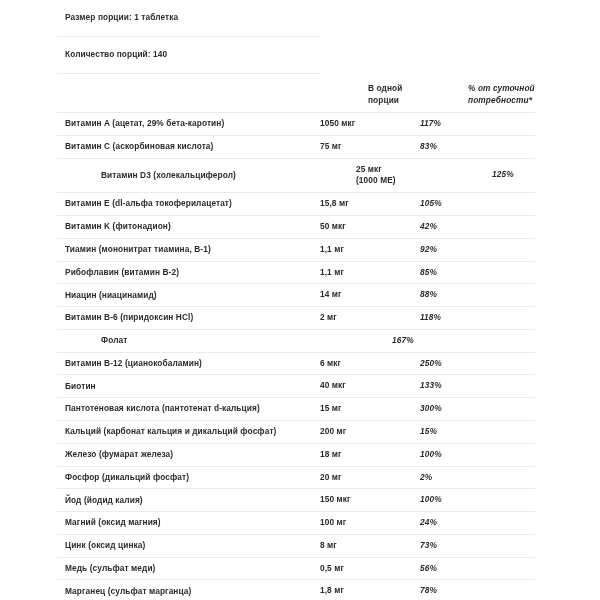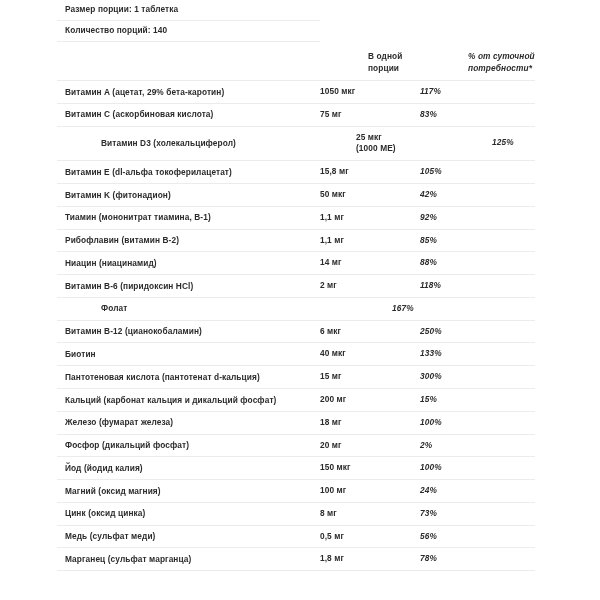--- a/index.html
+++ b/index.html
@@ -24,39 +24,39 @@
   }
 
   
   .serving-row {
     display: flex;
     align-items: center;
     margin-left: 57px;
     width: 263px;
     box-sizing: border-box;
     padding: 0 0 0 8px;
-    height: 21px;
+    height: 37px;
     border-bottom: 1px solid #ececec;
   }
   .serving-row .txt {
     font-size: 8.3px;
     font-weight: bold;
     letter-spacing: 0.1px;
     color: #2b2b2b;
     line-height: 1.2;
   }
 
   
   .table {
     margin-left: 57px;
     width: 478px;
   }
   .trow {
     display: flex;
-    align-items: flex-end;
+    align-items: center;
     border-bottom: 1px solid #ececec;
     box-sizing: border-box;
     min-height: 21px;
     padding: 5px 0 5px 8px;
   }
   .trow.header-row {
     border-bottom: 1px solid #ececec;
     padding-top: 8px;
     padding-bottom: 6px;
     align-items: flex-start;

